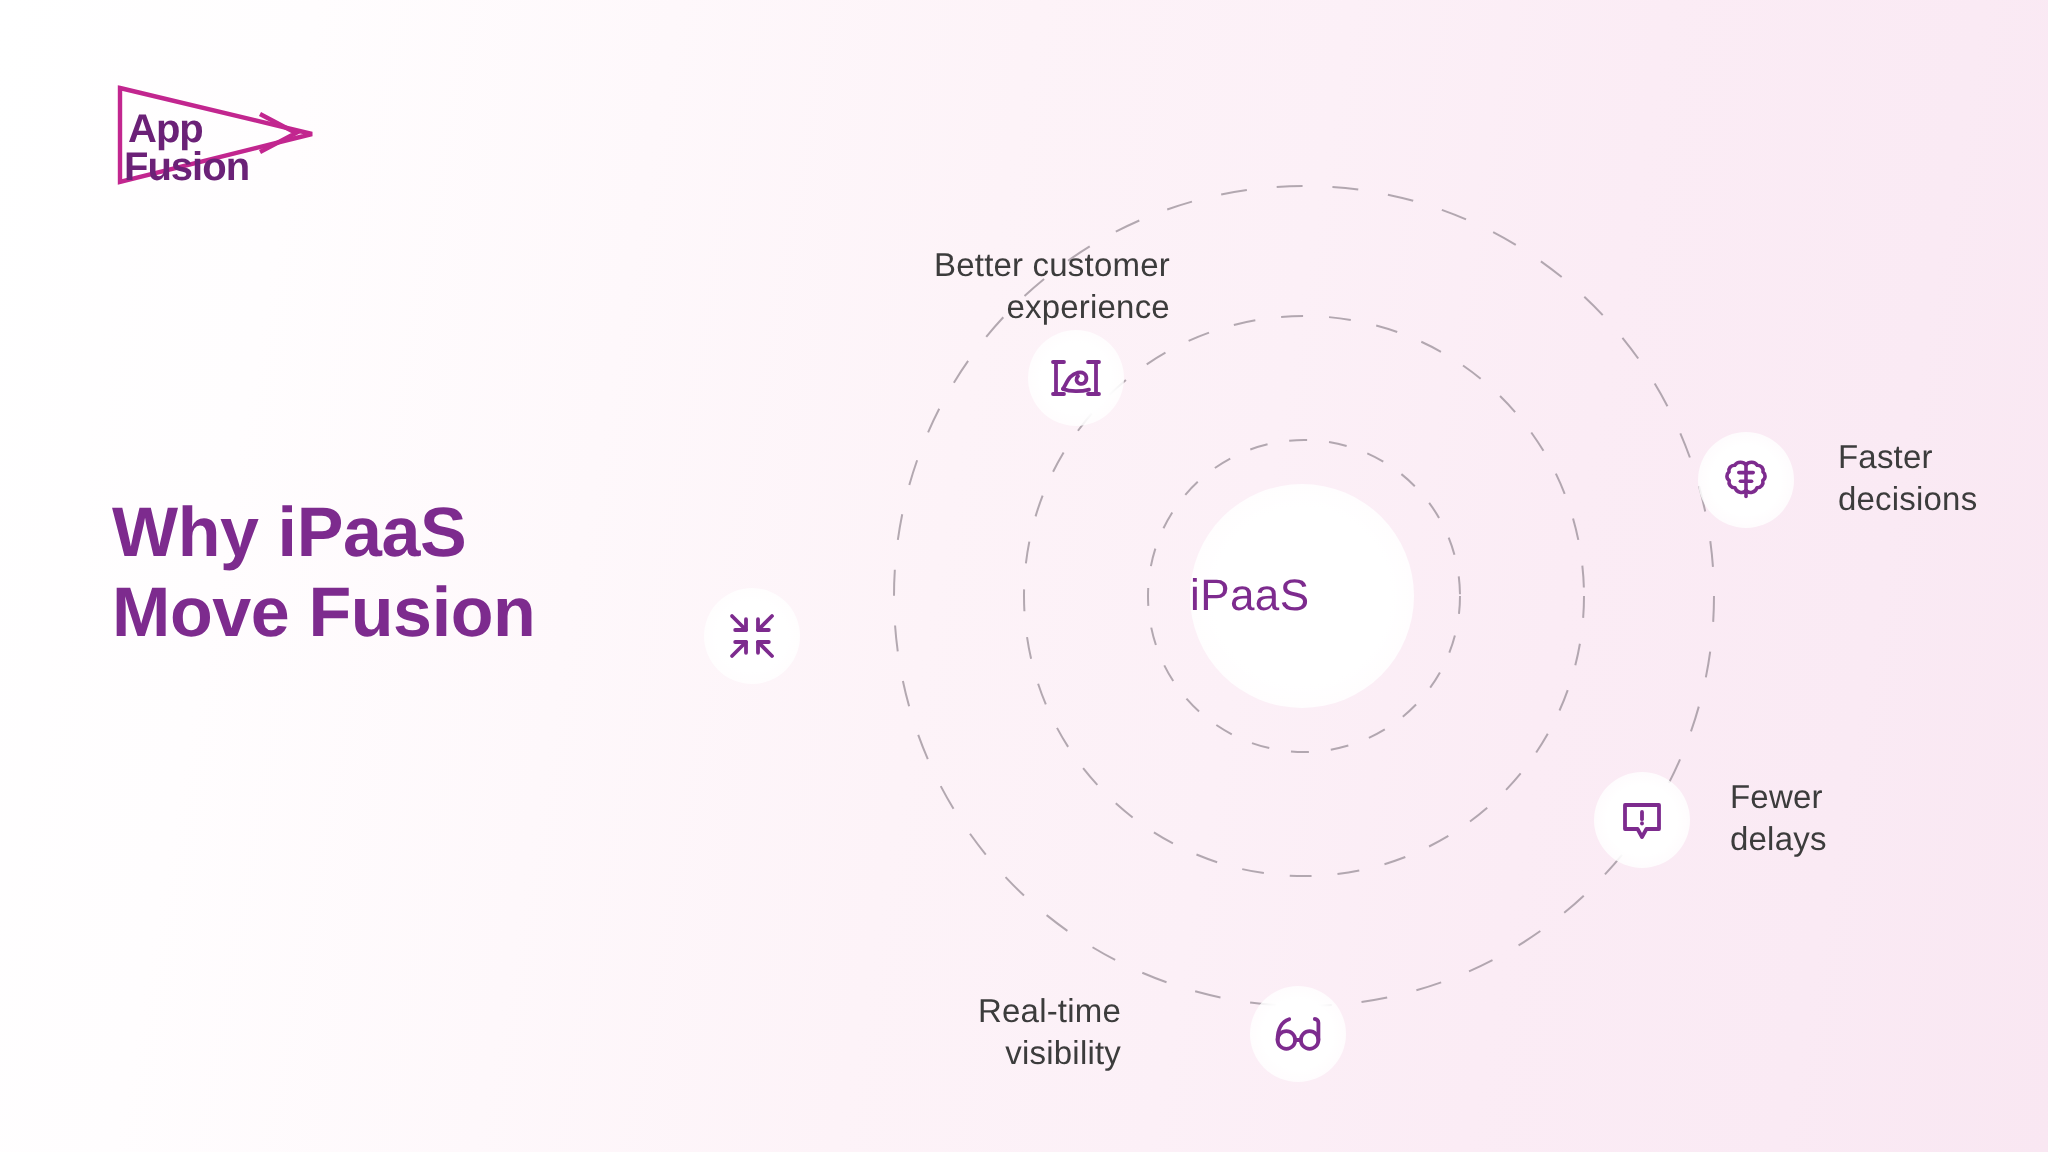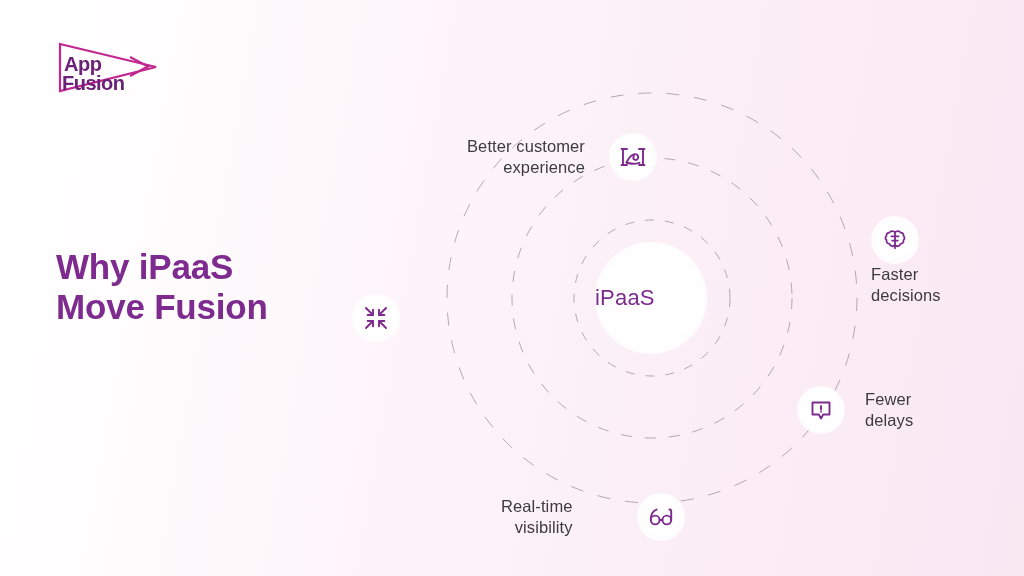--- a/index.html
+++ b/index.html
@@ -108,24 +108,24 @@
     align-items: center;
     justify-content: flex-start;
   }
   #hub-label {
     font-size: 22px;
     color: #7d2b8e;
     letter-spacing: 0.2px;
   }
 
   
-  #node-better    { left: 78px;  top: 98px;  }
-  #node-faster    { left: 460px; top: 181px; flex-direction: column; }
+  #node-better    { left: 78px;  top: 88px; flex-direction: column;  }
+  #node-faster    { left: 460px; top: 181px; }
   #node-fewer     { left: 408px; top: 351px; }
-  #node-realtime  { left: 112px;  top: 458px; gap: 42px; }
+  #node-realtime  { left: 100px;  top: 458px; gap: 42px; }
   #node-automated { left: -57px; top: 259px; }
 </style>
 </head>
 <body>
 
 <div id="slide">
 
   <div id="logo">
     <svg width="118" height="60" viewBox="0 0 118 60" aria-hidden="true">
 

